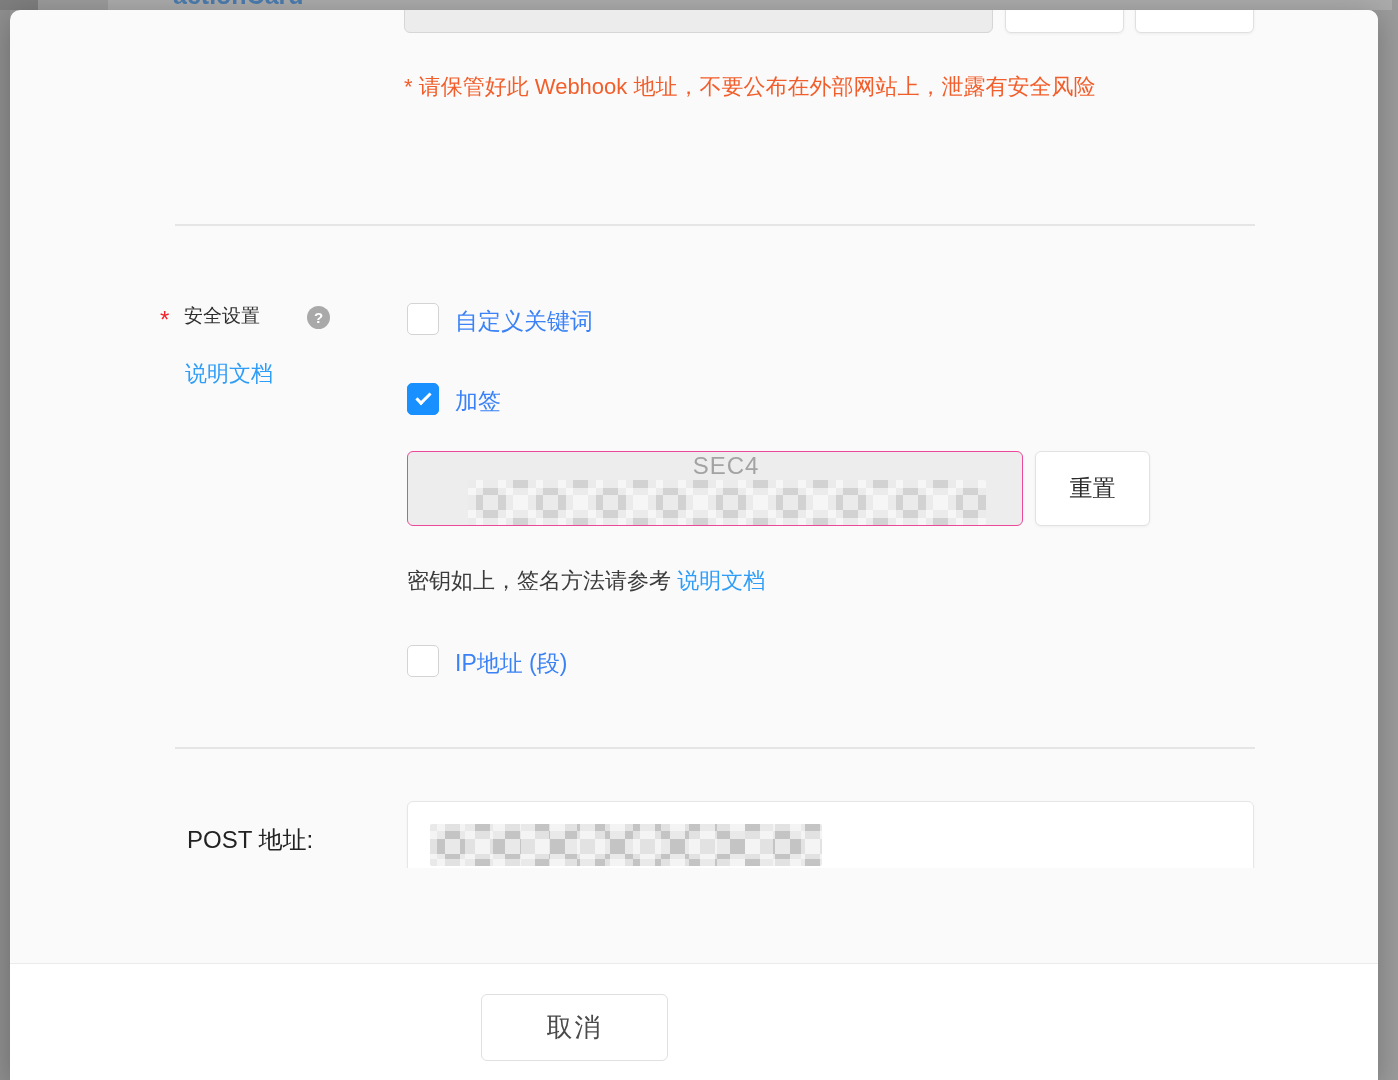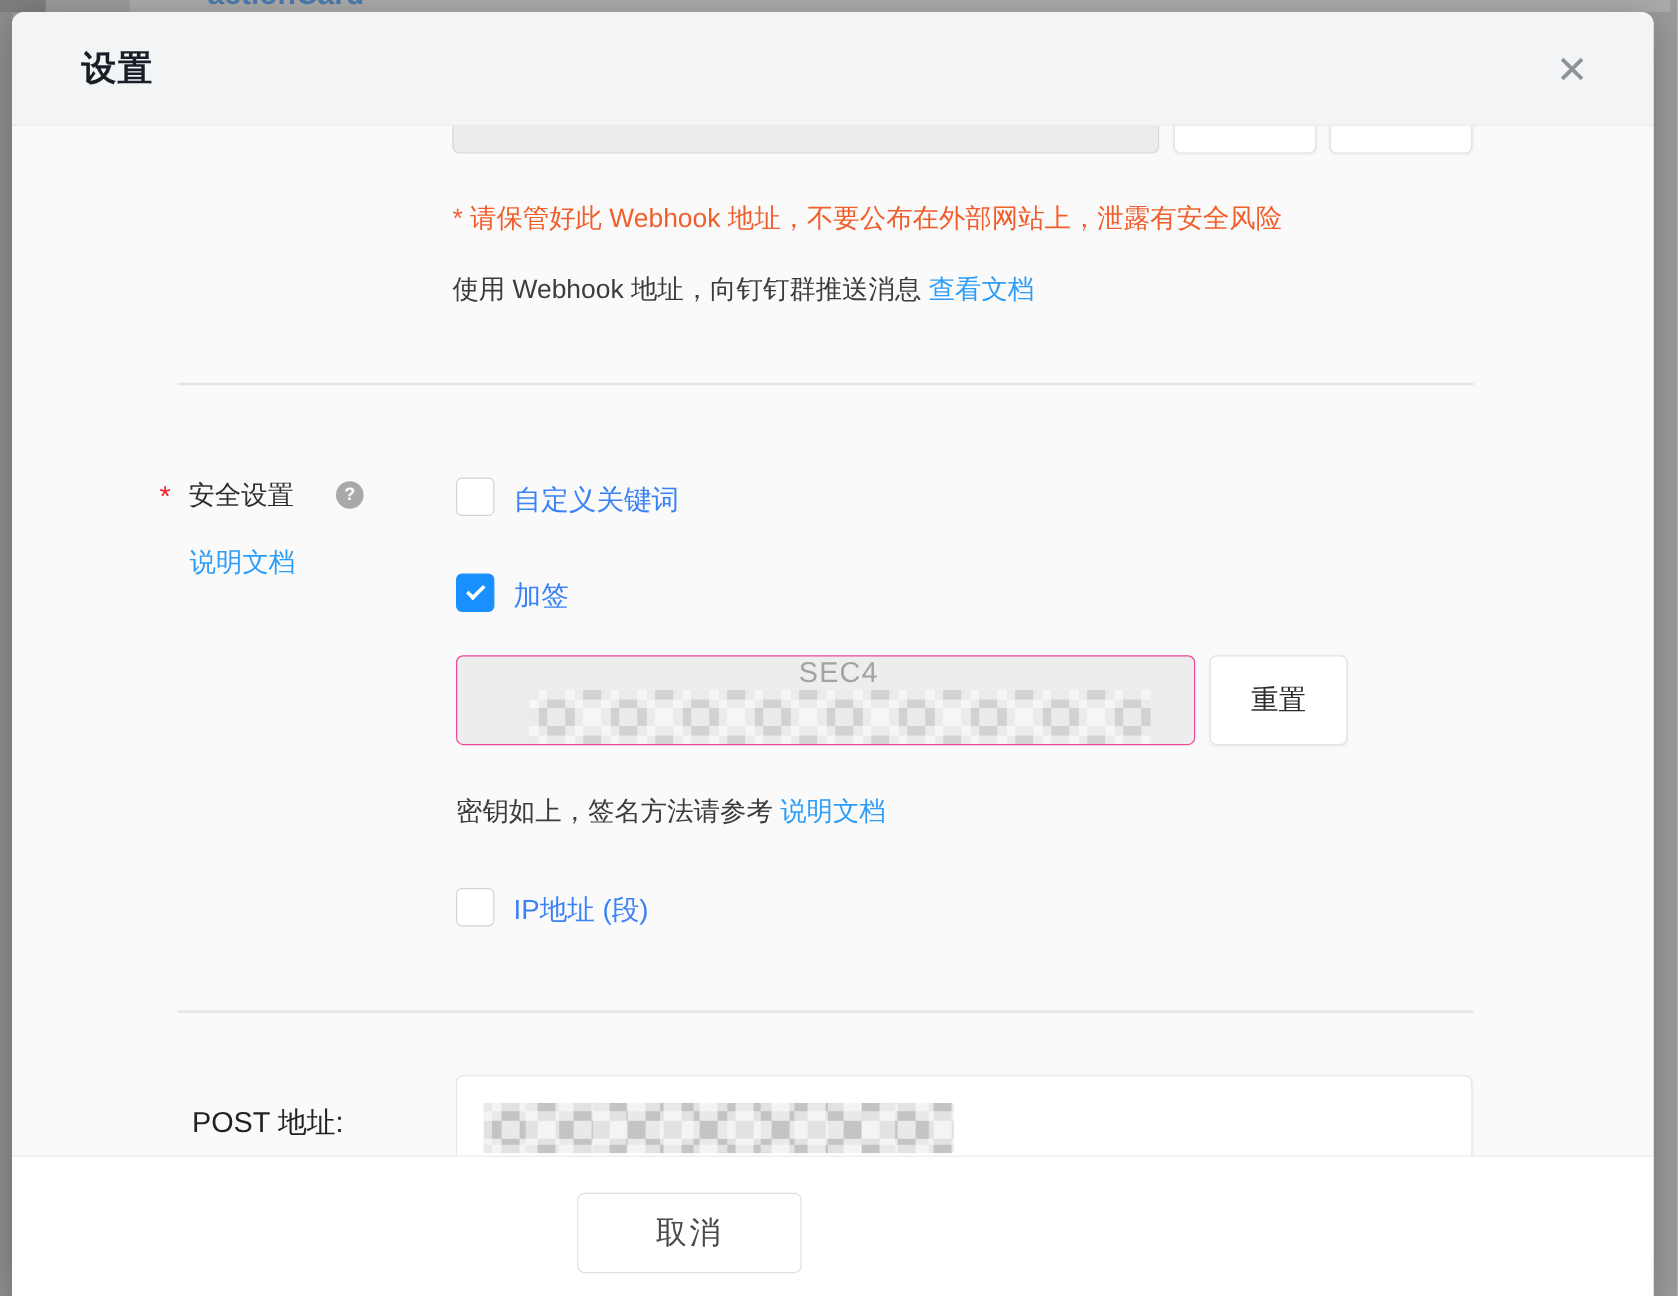--- a/index.html
+++ b/index.html
@@ -32,21 +32,21 @@
     position:absolute; left:58px; top:28px;
     font-size:29px; font-weight:700; color:#181d26; letter-spacing:1px;
   }
   .close-btn {
     position:absolute; right:46px; top:26px; width:44px; height:44px;
     display:flex; align-items:center; justify-content:center;
     cursor:pointer; background:none; border:none;
   }
   .close-glyph { font-size:32px; color:#8f9399; font-weight:400; line-height:1; }
 
-  .modal-body { position:relative; height:858px; overflow:hidden; background:#fafafa; }
+  .modal-body { position:relative; height:858px; overflow:hidden; background:#fafafa;margin-left:27px; }
 
   
   .webhook-input-partial {
     position:absolute; left:367px; top:-25px; width:589px; height:48px;
     background:#ececec; border:1px solid #d6d6d6; border-radius:6px;
   }
   .partial-btn {
     position:absolute; top:-25px; width:119px; height:48px;
     background:#ffffff; border:1px solid #e0e0e0; border-radius:6px;
     box-shadow:0 1px 3px rgba(0,0,0,.06);
@@ -57,21 +57,21 @@
   .warning-text { position:absolute; left:367px; top:62px; font-size:22px; color:#f25e2b; }
   .usage-line { position:absolute; left:367px; top:121px; font-size:22px; color:#3c3c3c; }
   .link { color:#2e9df8; cursor:pointer; text-decoration:none; }
 
   .divider { position:absolute; left:138px; width:1080px; height:2px; background:#e5e5e5; }
   .divider-1 { top:214px; }
   .divider-2 { top:737px; }
 
   
   .req-mark { position:absolute; left:123px; top:296px; font-size:24px; color:#f5222d; }
-  .security-label { position:absolute; left:147px; top:293px; font-size:22px; color:#2f2f2f; }
+  .security-label { position:absolute; left:147px; top:293px; font-size:19px; color:#2f2f2f; }
   .help-icon {
     position:absolute; left:270px; top:296px; width:23px; height:23px; border-radius:50%;
     background:#a9a9a9; color:#fff; font-size:15px; font-weight:700;
     display:flex; align-items:center; justify-content:center; cursor:pointer;
   }
   .security-doc-link { position:absolute; left:148px; top:349px; font-size:22px; }
 
   .checkbox {
     position:absolute; left:370px; width:32px; height:32px;
     background:#fff; border:1px solid #d4d4d4; border-radius:5px; cursor:pointer;
@@ -139,38 +139,29 @@
 <div class="stage">
 
   <div class="backdrop-left-strip"></div>
   <div class="backdrop-corner"></div>
   <div class="backdrop-topband">
     <span class="backdrop-tab">actionCard</span>
   </div>
 
   <div class="modal">
 
-    <div class="modal-header">
-      <div class="modal-title">设置</div>
-      <button class="close-btn">
-        <span class="close-glyph">✕</span>
-      </button>
-    </div>
 
     <div class="modal-body">
 
       <div class="webhook-input-partial"></div>
       <div class="partial-btn partial-btn-1"></div>
       <div class="partial-btn partial-btn-2"></div>
 
       <div class="warning-text">* 请保管好此 Webhook 地址，不要公布在外部网站上，泄露有安全风险</div>
 
-      <div class="usage-line">
-        <span>使用 Webhook 地址，向钉钉群推送消息 </span><a class="link">查看文档</a>
-      </div>
 
       <div class="divider divider-1"></div>
 
       <span class="req-mark">*</span>
       <span class="security-label">安全设置</span>
       <span class="help-icon">
           <span>?</span>
         </span>
       <a class="link security-doc-link">说明文档</a>
 

